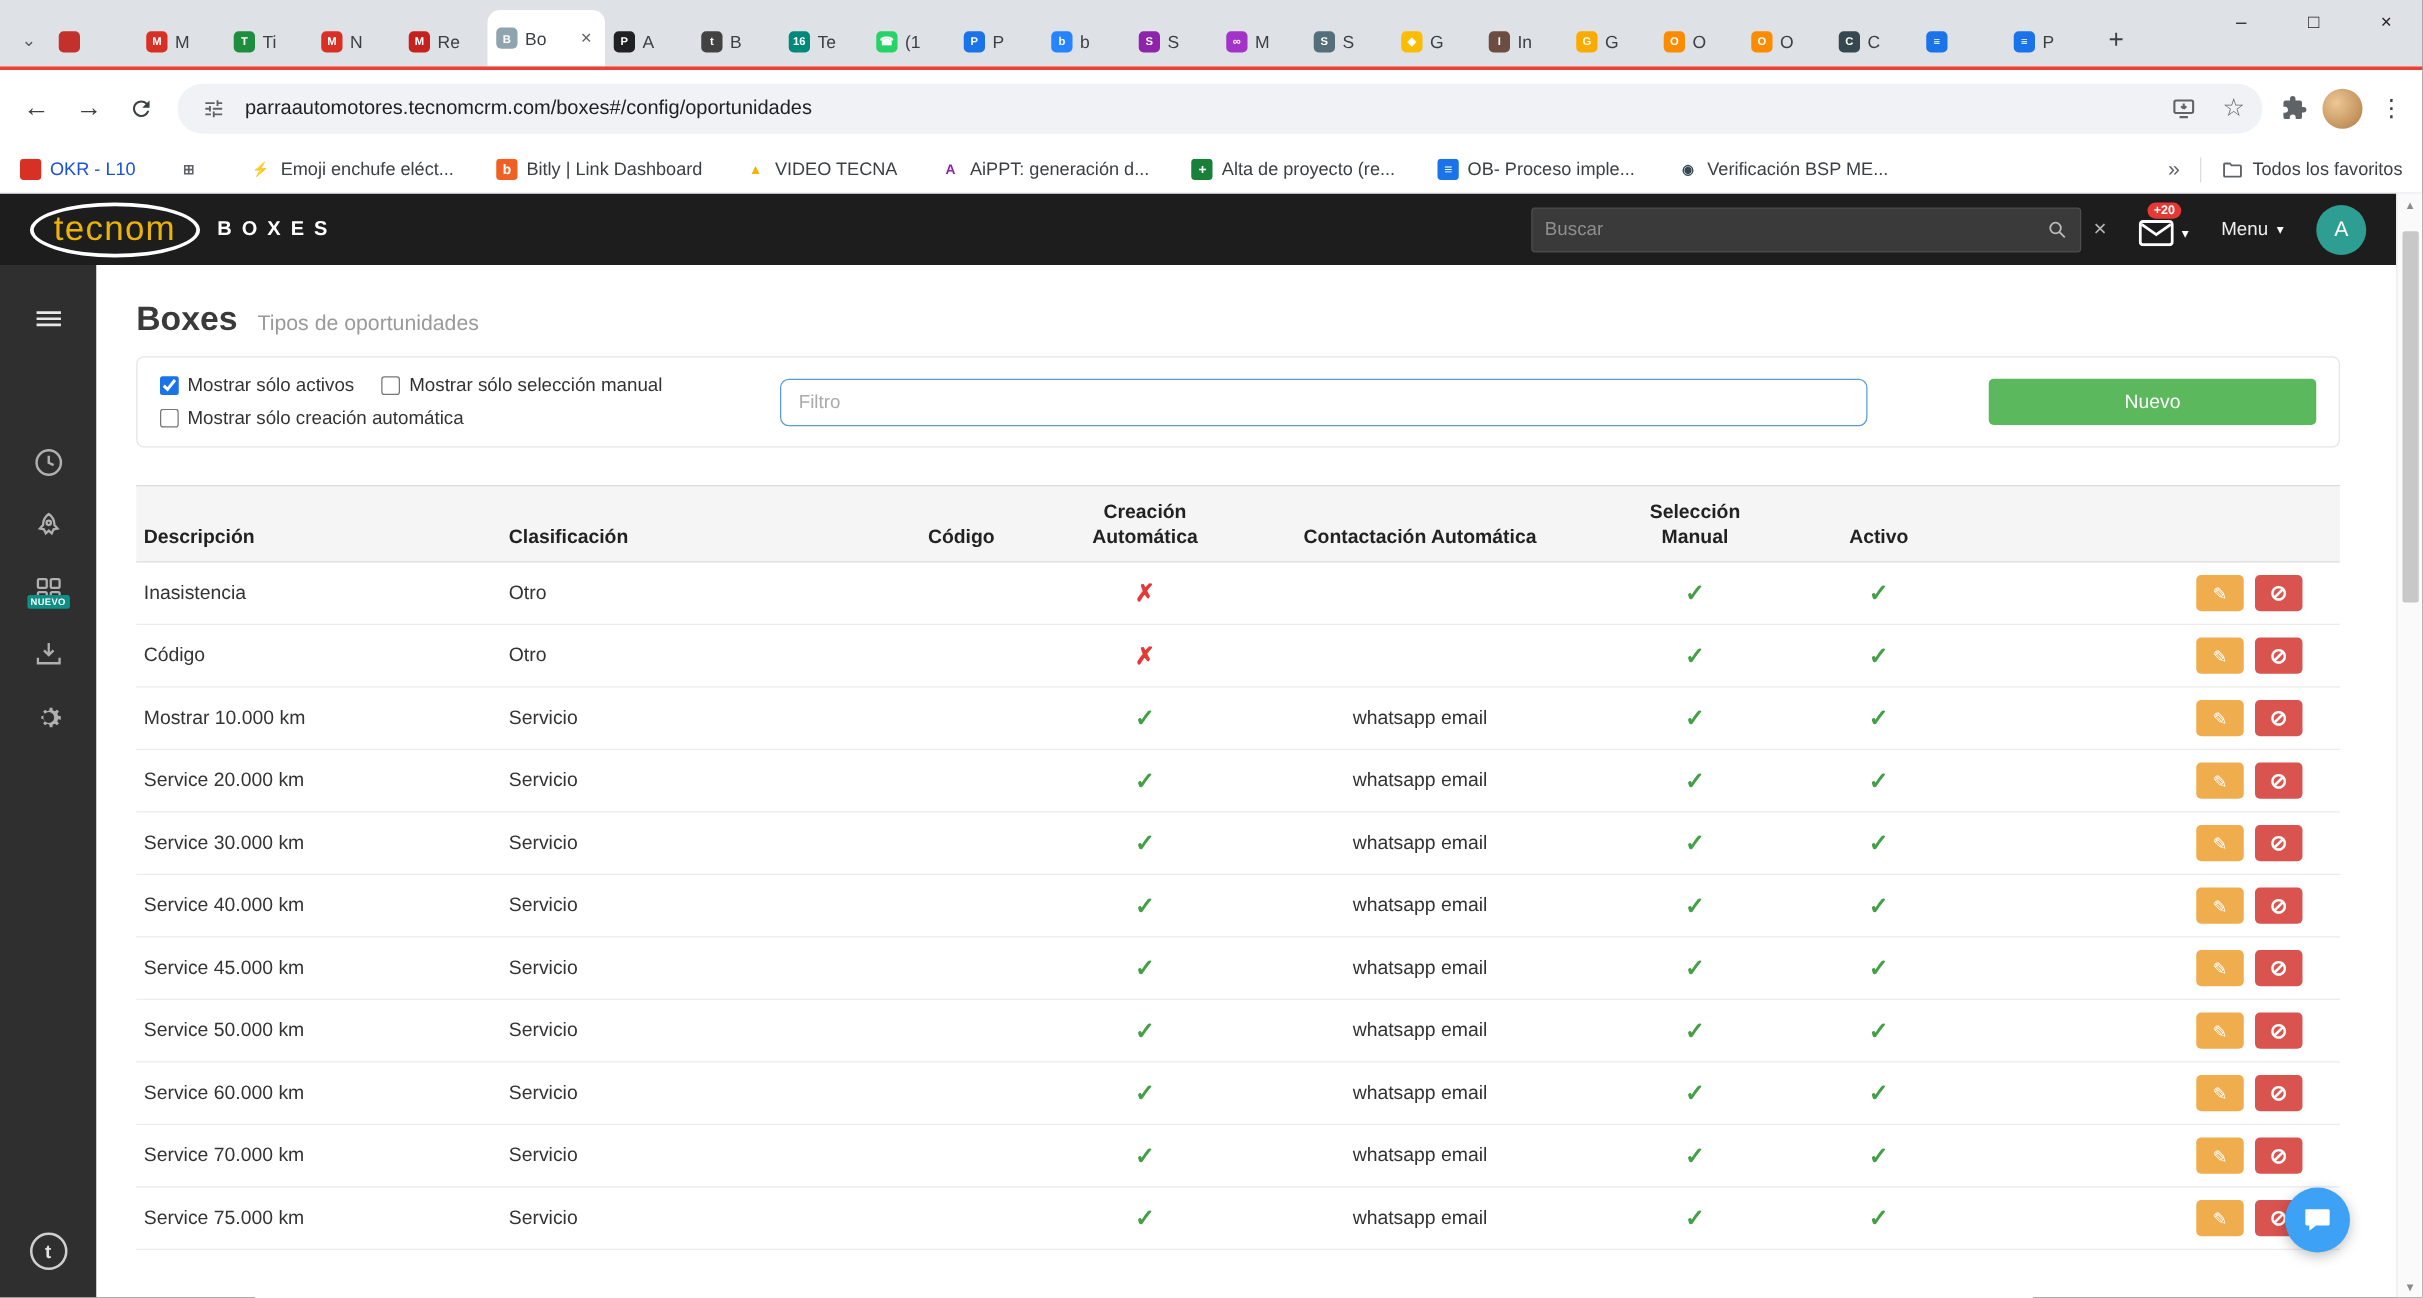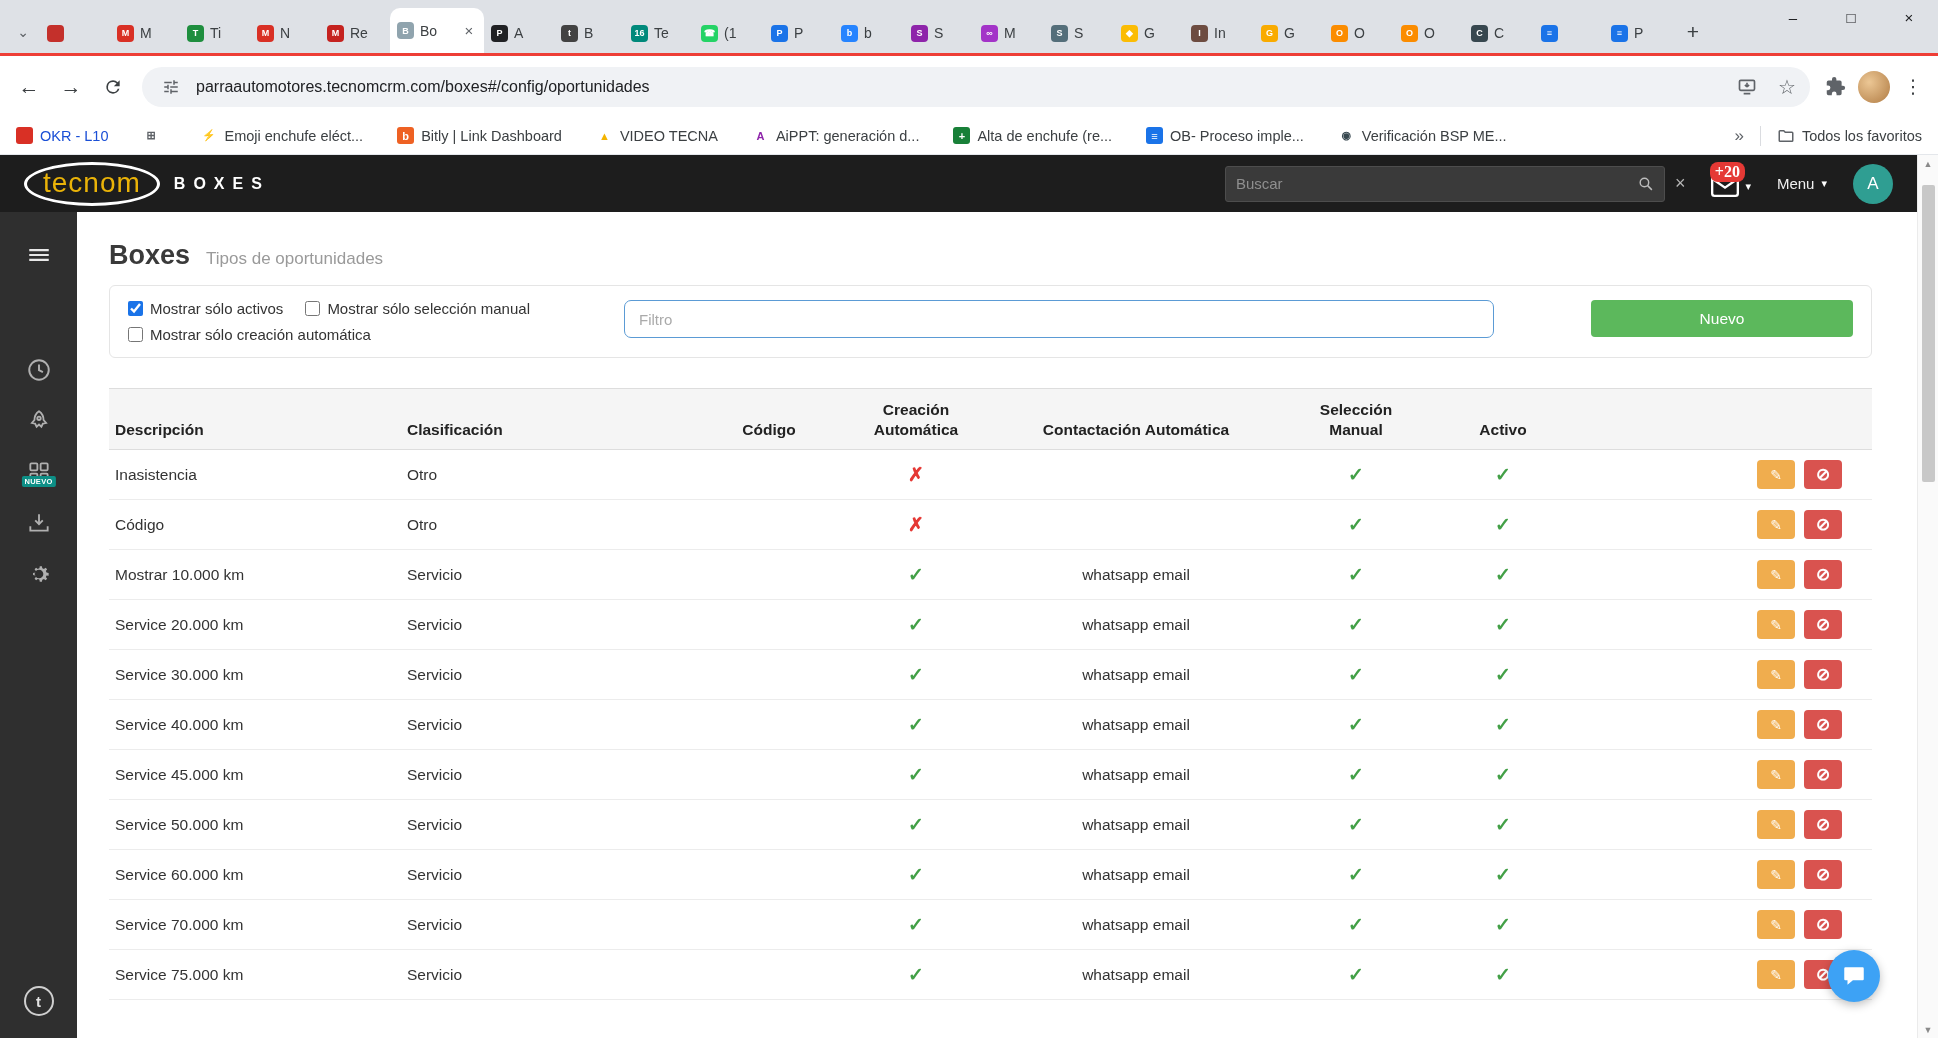--- a/index.html
+++ b/index.html
@@ -46,38 +46,38 @@
   .logo { display: flex; align-items: center; gap: 14px; }
   .logo-oval { border: 3px solid #fff; border-radius: 50%; padding: 2px 16px 4px; color: #eab308; font-size: 28px; font-weight: normal; letter-spacing: 1px; }
   .logo-product { color: #fff; font-size: 16px; letter-spacing: 8px; font-weight: 600; }
   .header-spacer { flex: 1; }
   .search-wrap { display: flex; align-items: center; gap: 10px; }
   .search-box { width: 440px; height: 36px; background: #3a3a3a; border: 1px solid #4d4d4d; border-radius: 3px; display: flex; align-items: center; padding: 0 10px; }
   .search-input { flex: 1; background: transparent; border: none; outline: none; color: #ddd; font-size: 15px; min-width: 0; }
   .search-input::placeholder { color: #8f8f8f; }
   .search-clear { color: #b5b5b5; font-size: 18px; }
   .mail-wrap { position: relative; display: flex; align-items: center; gap: 6px; padding-top: 6px; }
-  .mail-badge { position: absolute; top: -8px; right: 6px; background: #e53935; color: #fff; font-size: 16px; font-weight: bold; padding: 1px 5px; border-radius: 8px; font-family: Liberation Serif, serif; }
+  .mail-badge { position: absolute; top: -8px; right: 6px; background: #e53935; color: #fff; font-size: 10px; font-weight: bold; padding: 1px 5px; border-radius: 8px; }
   .caret { color: #fff; font-size: 11px; }
   .menu-label { color: #f0f0f0; font-size: 15px; display: flex; gap: 7px; align-items: center; }
   .avatar { width: 40px; height: 40px; border-radius: 50%; background: #2f9e92; color: #fff; display: flex; align-items: center; justify-content: center; font-size: 17px; }
 
   .app-body { flex: 1; display: flex; min-height: 0; }
   .sidebar { width: 77px; background: #2f2f2f; display: flex; flex-direction: column; align-items: center; padding-top: 30px; flex: none; }
   .side-icons { margin-top: 89px; display: flex; flex-direction: column; gap: 25px; align-items: center; }
   .icon-wrap { position: relative; width: 26px; height: 26px; display: flex; align-items: center; justify-content: center; }
   .nuevo-badge { position: absolute; top: 17px; left: 50%; transform: translateX(-50%); background: #0d8f86; color: #fff; font-size: 7.5px; font-weight: bold; padding: 1px 3px; border-radius: 2px; letter-spacing: .3px; }
   .side-bottom { margin-top: auto; margin-bottom: 22px; width: 30px; height: 30px; border: 2px solid #cfcfcf; border-radius: 50%; color: #e3e3e3; display: flex; align-items: center; justify-content: center; font-size: 15px; font-weight: bold; }
 
   .main { flex: 1; min-width: 0; padding: 0 45px 0 32px; overflow: hidden; color: #333; }
   .page-head { margin-top: 28px; display: flex; align-items: baseline; gap: 16px; }
   .page-title { font-size: 27px; color: #3a3a3a; font-weight: 600; }
   .page-subtitle { font-size: 17px; color: #9a9a9a; }
 
-  .controls-panel { margin-top: 14px; border: 1px solid #e5e5e5; border-radius: 6px; padding: 14px 18px; display: flex; align-items: flex-start; gap: 26px; }
+  .controls-panel { margin-top: 14px; border: 1px solid #e5e5e5; border-radius: 6px; padding: 14px 18px; display: flex; align-items: center; gap: 26px; }
   .checkbox-group { width: 470px; display: flex; flex-wrap: wrap; column-gap: 22px; row-gap: 9px; flex: none; }
   .chk { display: flex; align-items: center; gap: 7px; font-size: 15px; color: #333; white-space: nowrap; cursor: default; }
   .chk input { width: 15px; height: 15px; accent-color: #1a73e8; margin: 0; }
   .filter-input { flex: 1; max-width: 870px; height: 38px; border: 1.5px solid #5b9bd5; border-radius: 7px; padding: 0 14px; font-size: 15px; color: #333; outline: none; min-width: 0; }
   .filter-input::placeholder { color: #aaa; }
   .btn-new { margin-left: auto; width: 262px; height: 37px; background: #5cb85c; border: none; border-radius: 4px; color: #fff; font-size: 15.5px; flex: none; }
 
   .table { margin-top: 30px; }
   .thead, .tr { display: grid; grid-template-columns: 292px 290px 156px 138px 302px 138px 156px 1fr; }
   .thead { background: #f5f5f5; border-top: 1px solid #ddd; border-bottom: 1px solid #ddd; align-items: end; padding: 9px 0 10px; min-height: 62px; font-weight: bold; font-size: 15.5px; color: #222; line-height: 1.25; }
@@ -314,21 +314,21 @@
           <span class="bm-label">VIDEO TECNA</span>
         </div>
 
         <div class="bm">
           <span class="bm-ico" style="color: rgb(142, 36, 170);">A</span>
           <span class="bm-label">AiPPT: generación d...</span>
         </div>
 
         <div class="bm">
           <span class="bm-ico" style="background: rgb(24, 128, 56); color: rgb(255, 255, 255);">+</span>
-          <span class="bm-label">Alta de enchufe (re...</span>
+          <span class="bm-label">Alta de proyecto (re...</span>
         </div>
 
         <div class="bm">
           <span class="bm-ico" style="background: rgb(26, 115, 232); color: rgb(255, 255, 255);">≡</span>
           <span class="bm-label">OB- Proceso imple...</span>
         </div>
 
         <div class="bm">
           <span class="bm-ico" style="color: rgb(55, 71, 79);">◉</span>
           <span class="bm-label">Verificación BSP ME...</span>

